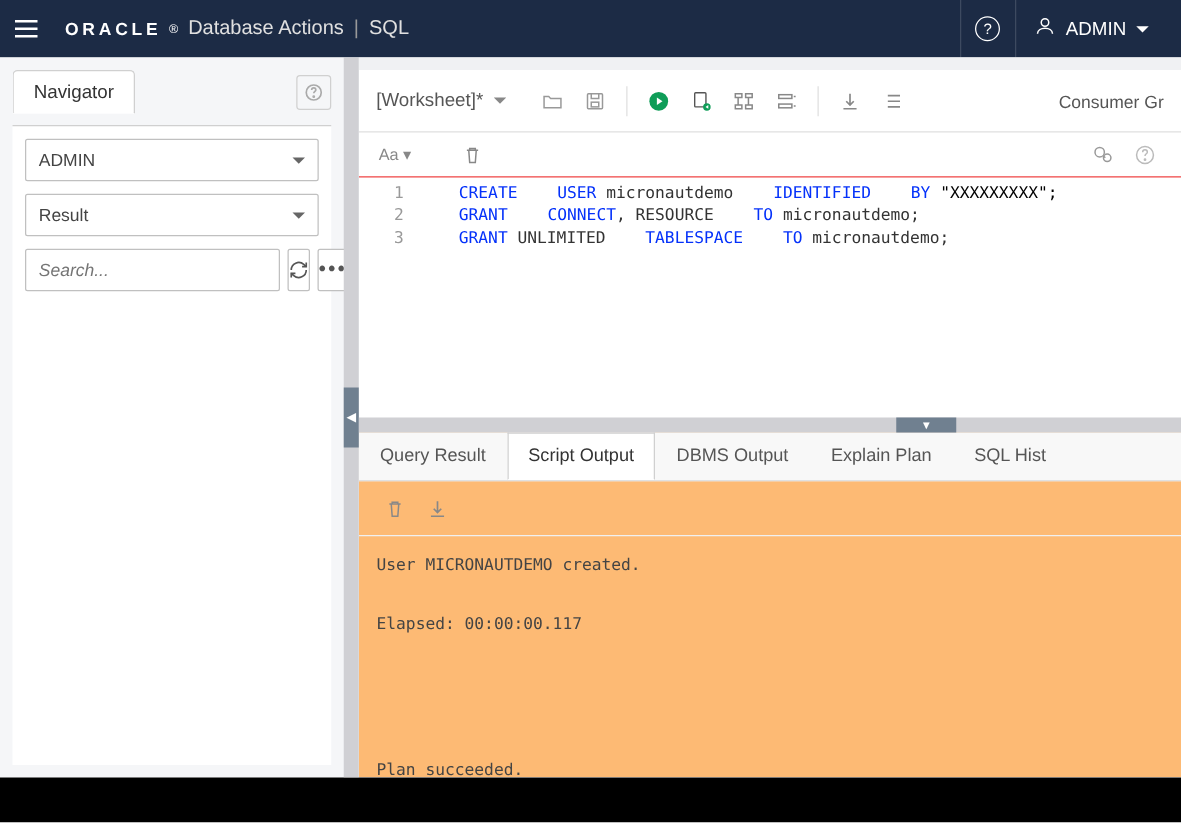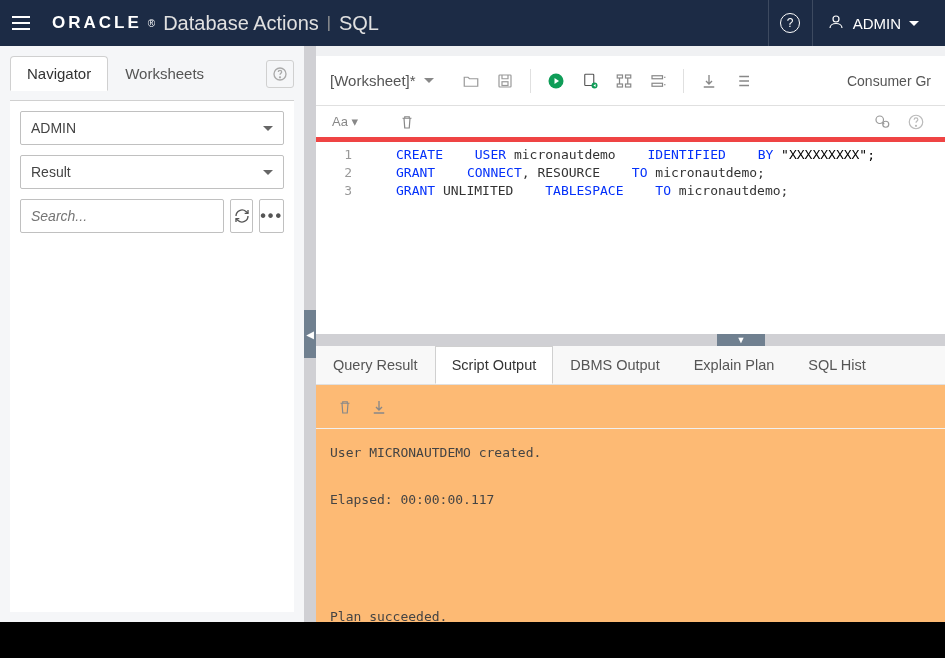--- a/index.html
+++ b/index.html
@@ -40,27 +40,27 @@
       margin-right: 18px;
     }
     .hamburger span {
       display: block;
       height: 2px;
       background: #fff;
       width: 18px;
     }
     .oracle-logo {
       font-weight: 700;
-      font-size: 17px;
+      font-size: 14px;
       letter-spacing: 3px;
       margin-right: 6px;
       font-family: Arial, sans-serif;
     }
     .header-title {
-      font-size: 20px;
+      font-size: 16px;
       color: #e0e0e0;
     }
     .header-sep {
       margin: 0 8px;
       color: #999;
     }
     .header-right {
       margin-left: auto;
       display: flex;
       align-items: center;
@@ -108,21 +108,21 @@
     }
     
     .body {
       flex: 1;
       display: flex;
       background: #f5f6f8;
       overflow: hidden;
     }
     
     .sidebar {
-      width: 304px;
+      width: 275px;
       background: #f5f6f8;
       padding: 10px;
       display: flex;
       flex-direction: column;
     }
     .tablist {
       display: flex;
       align-items: center;
       margin-bottom: 10px;
     }
@@ -288,21 +288,21 @@
     .consumer {
       margin-left: auto;
       color: #555;
       font-size: 14px;
     }
     .toolbar2 {
       height: 36px;
       display: flex;
       align-items: center;
       padding: 0 14px;
-      border-bottom: 5px solid #ef4444;
+      border-bottom: 1px solid #ef4444;
       gap: 6px;
     }
     
     .editor {
       flex: 1;
       display: flex;
       font-family: "Menlo", "Consolas", monospace;
       font-size: 13px;
       overflow: hidden;
     }
@@ -422,21 +422,20 @@
         <span class="chevron-down"></span>
       </div>
     </div>
   </div>
 
   <div class="body">
 
     <div class="sidebar">
       <div class="tablist">
         <div class="tab active">Navigator</div>
-        <div class="tab">Worksheets</div>
         <div class="tab-help">
           <svg width="16" height="16" viewBox="0 0 24 24" fill="none" stroke="#aaa" stroke-width="2">
               <circle cx="12" cy="12" r="9"></circle>
               <path d="M9.5 9a2.5 2.5 0 015 0c0 1.5-2.5 2-2.5 4"></path>
               <circle cx="12" cy="17" r="0.7" fill="#aaa"></circle>
             </svg>
         </div>
       </div>
       <div class="tab-content">
         <div class="select-box">

